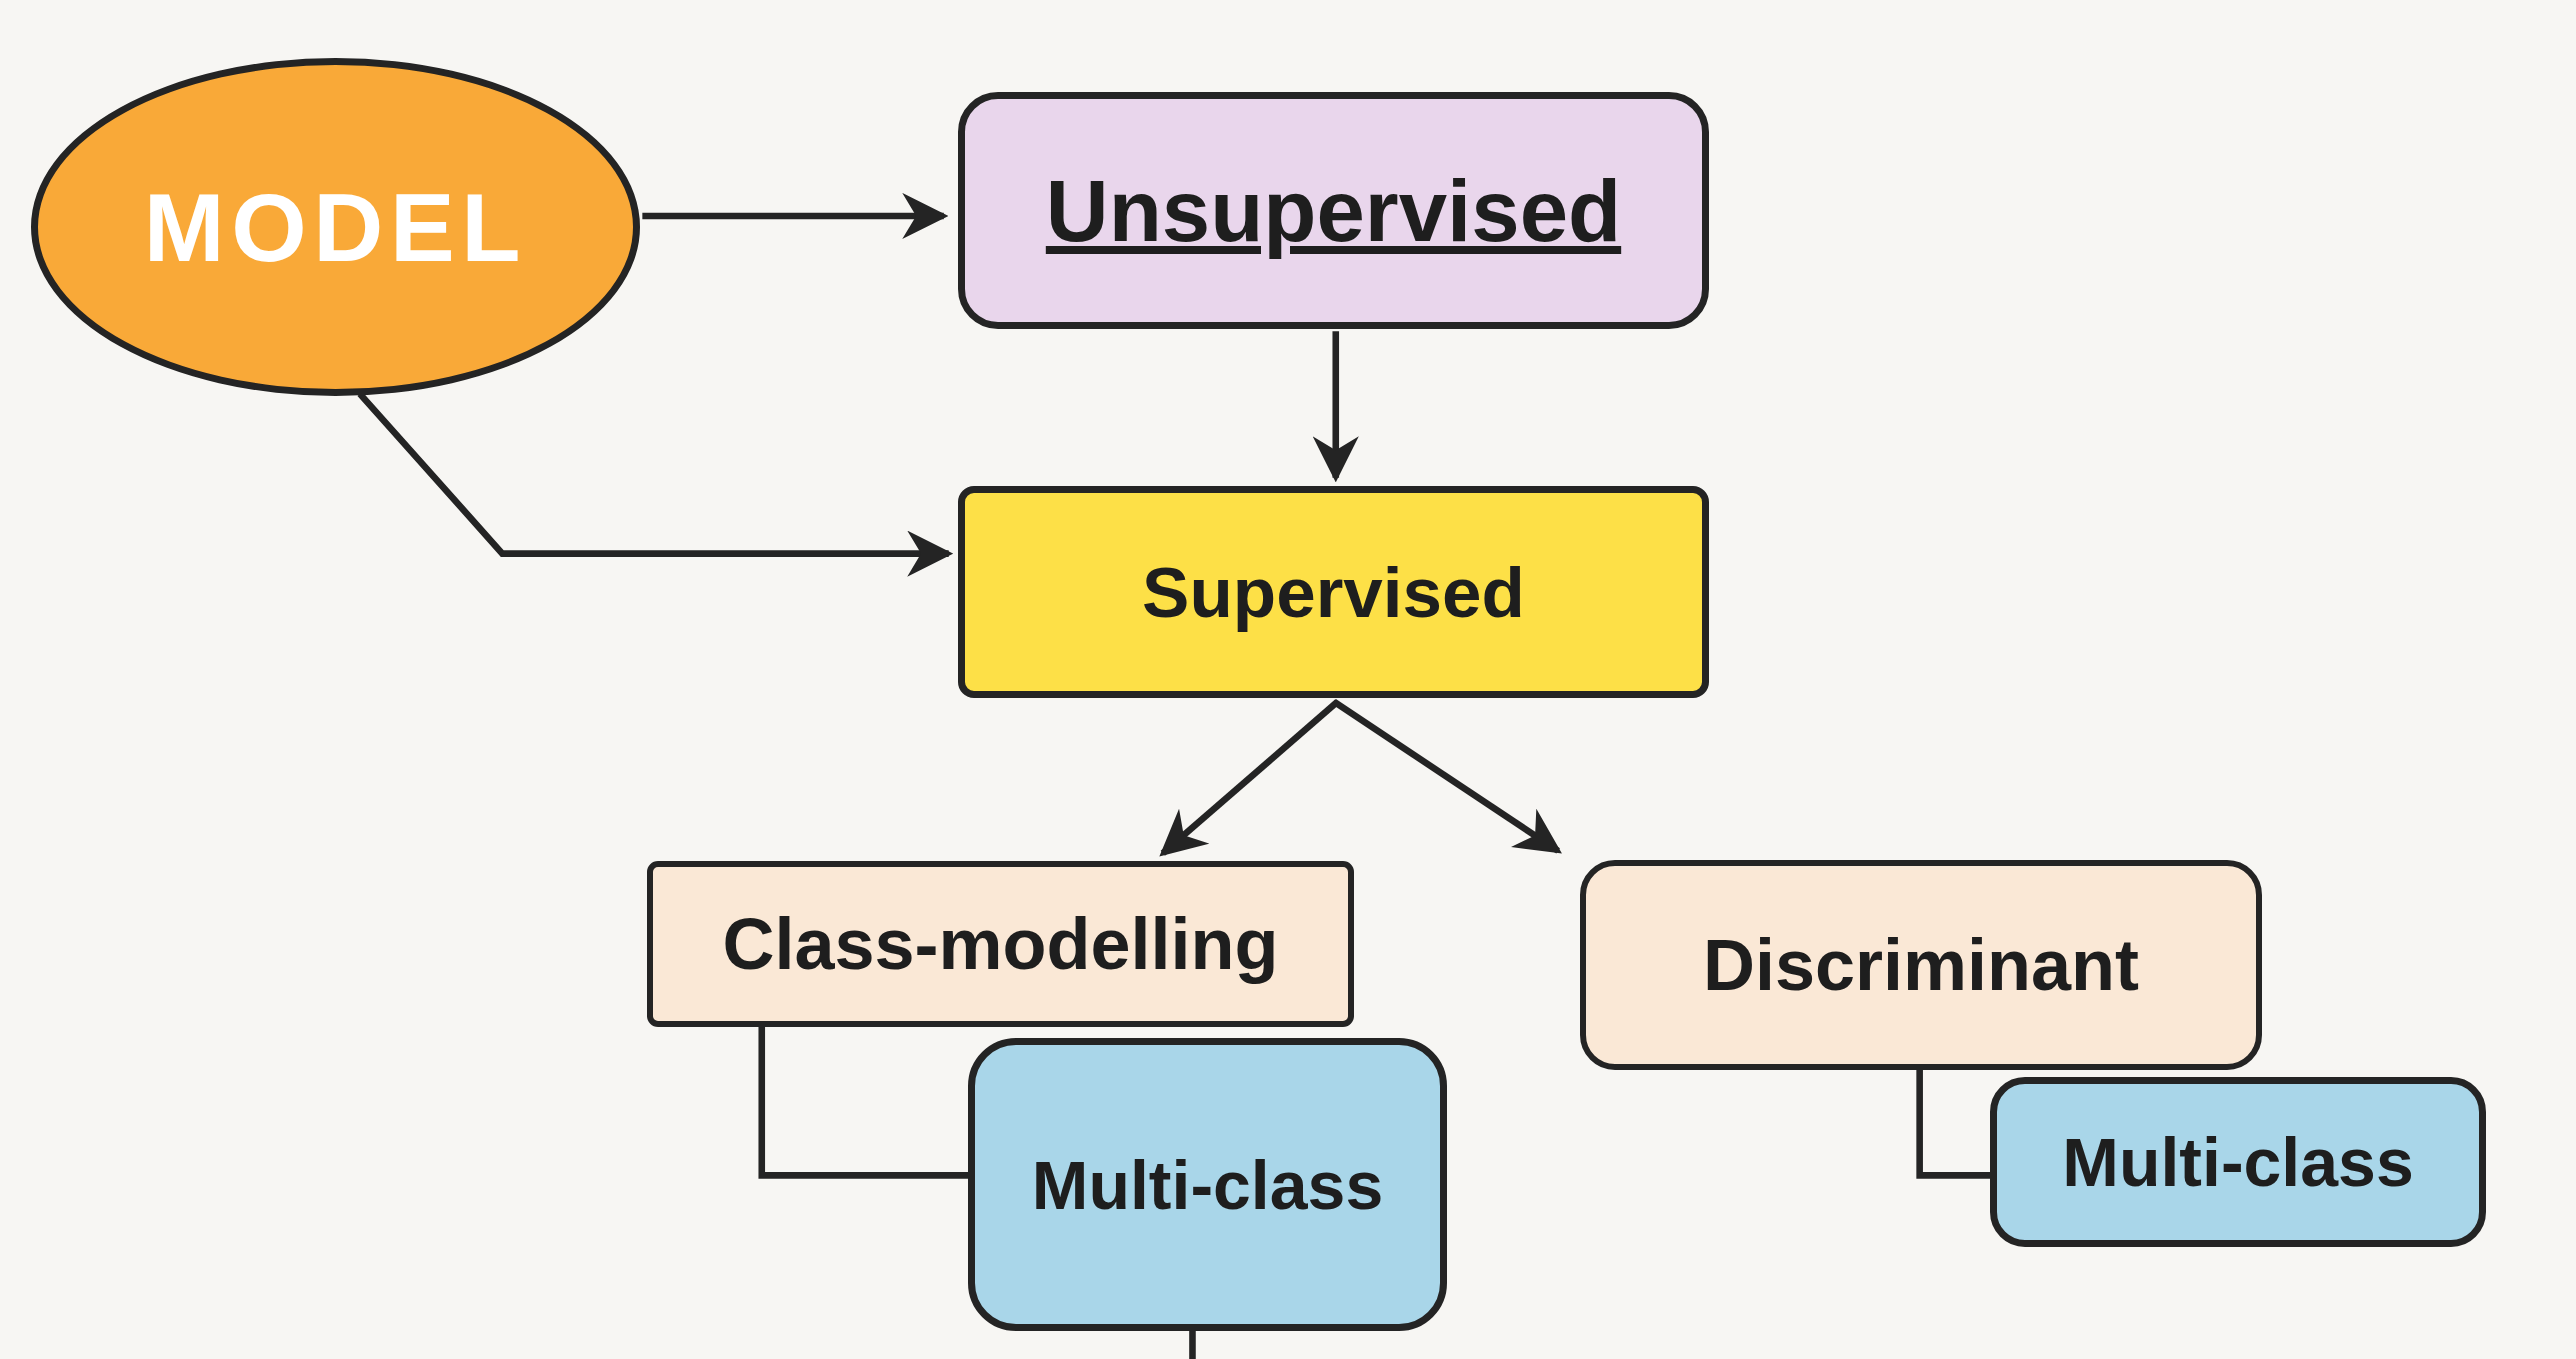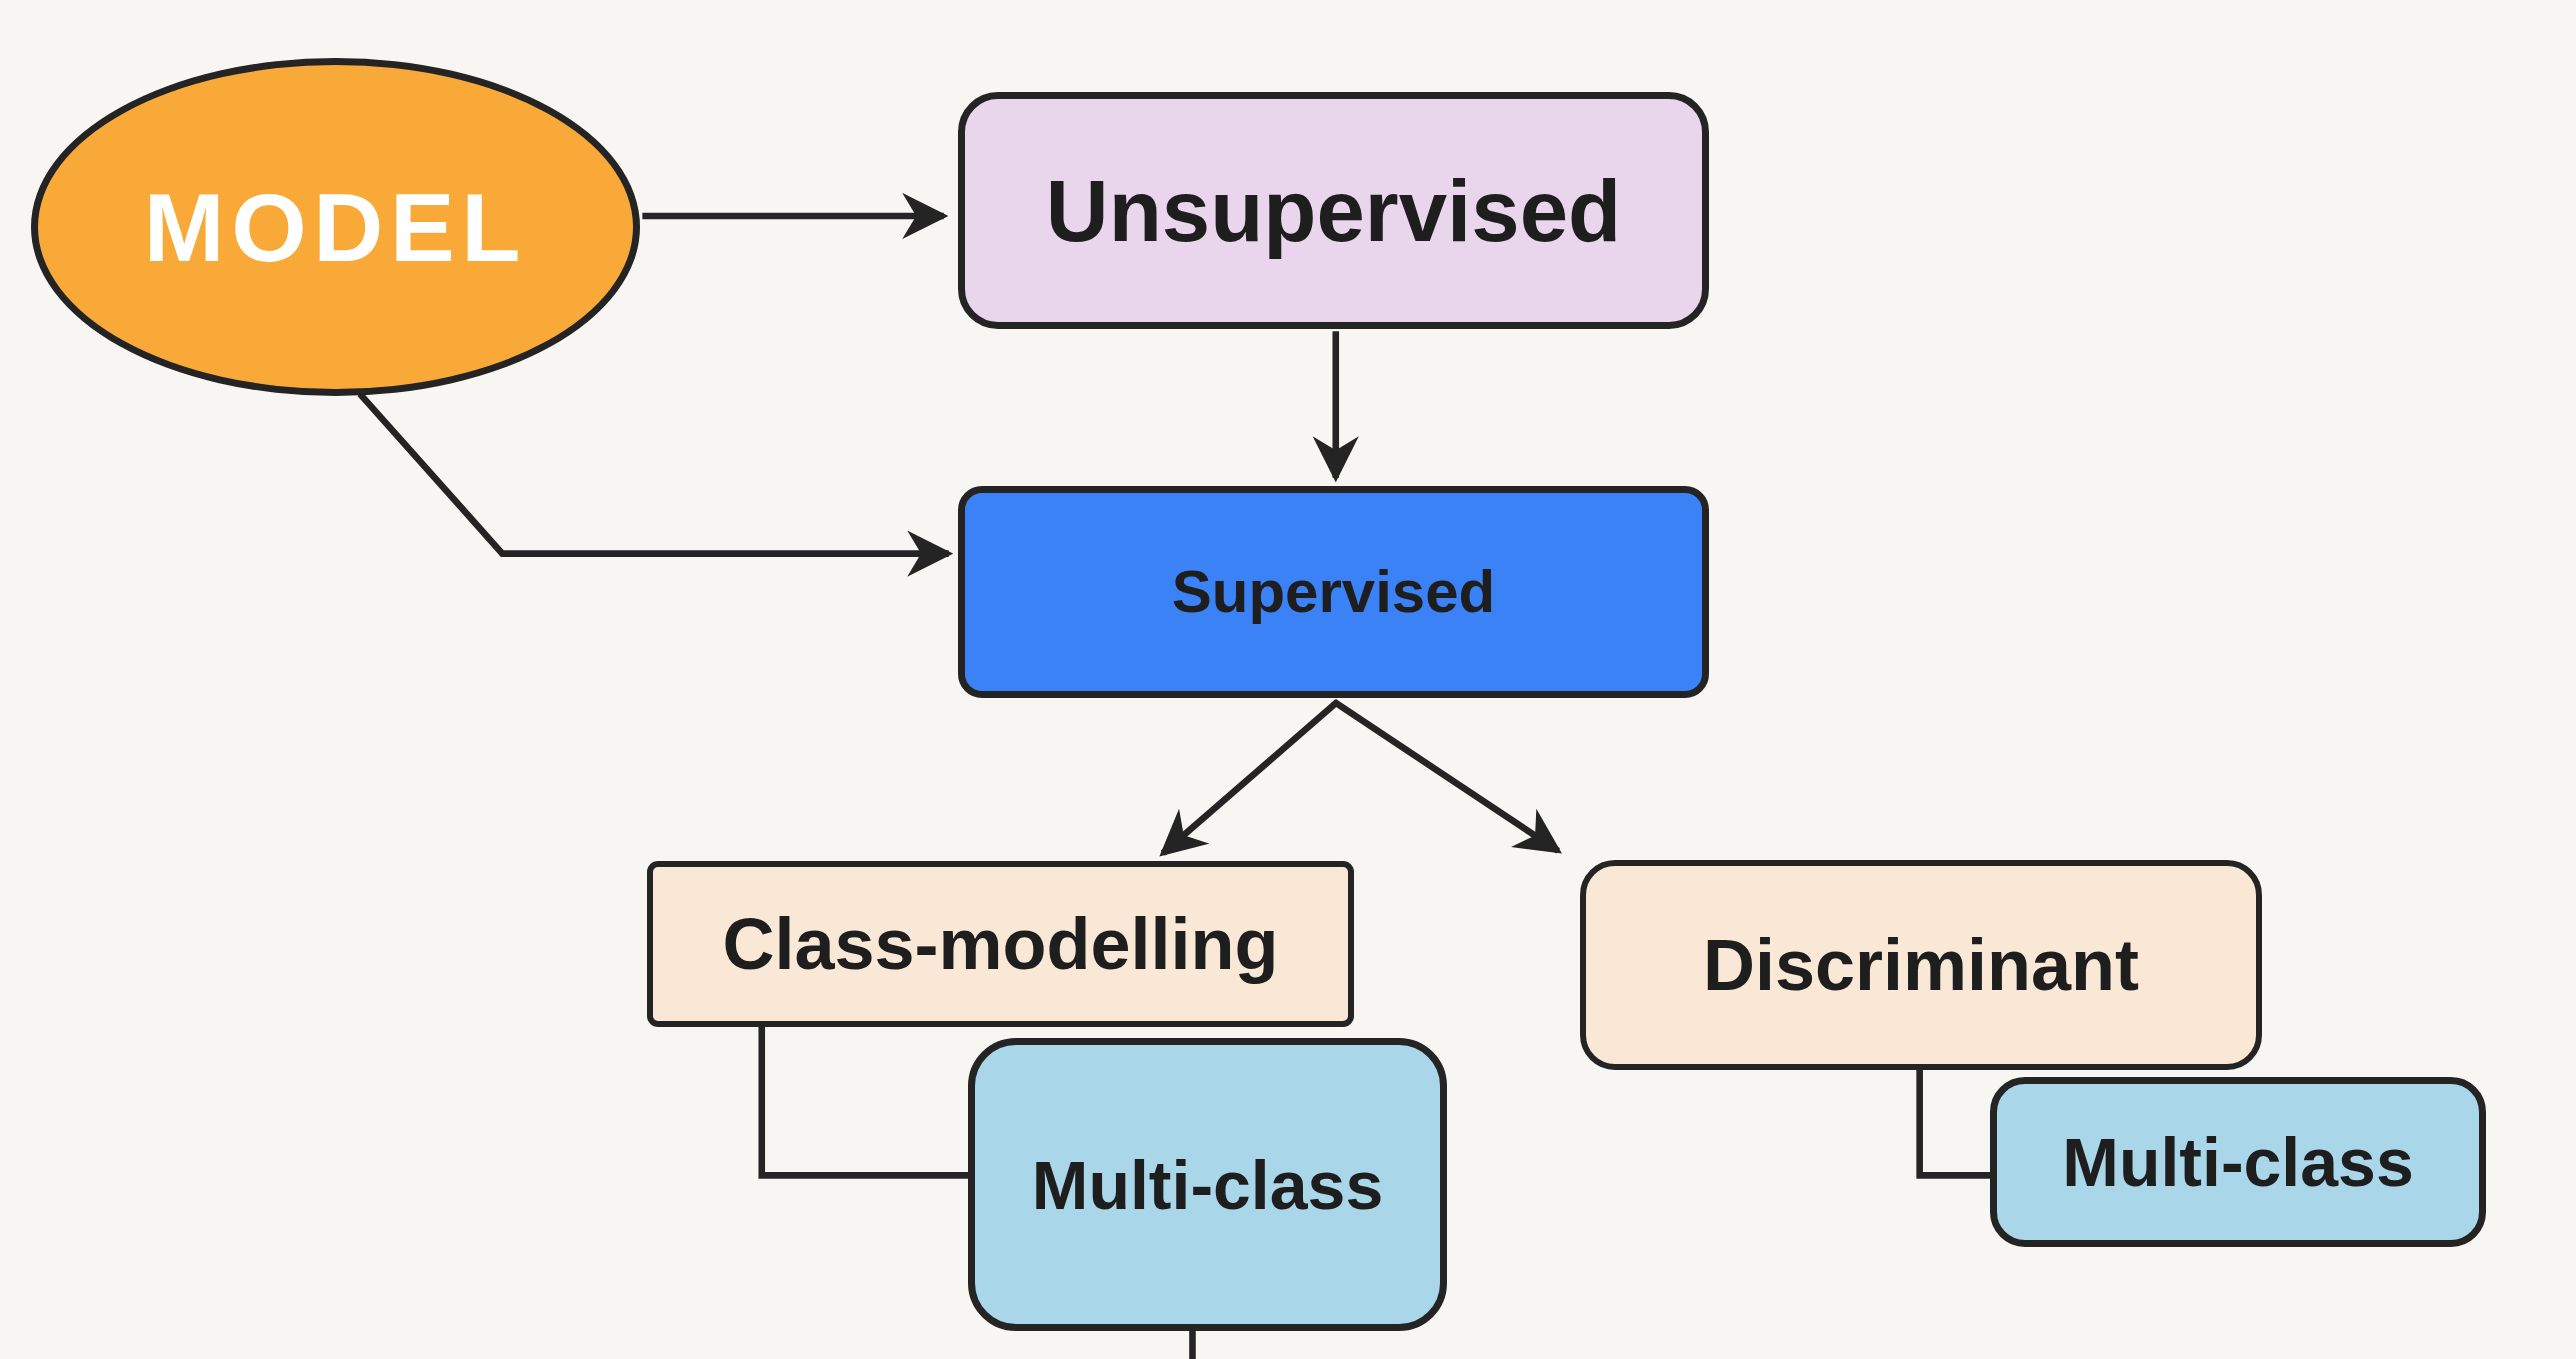--- a/index.html
+++ b/index.html
@@ -53,28 +53,29 @@
     font-size: 97px;
     letter-spacing: 6.6px;
   }
   #node-unsupervised {
     left: 958px; top: 92px;
     width: 751px; height: 237px;
     border-radius: 40px;
     border-width: 7.4px;
     background: #e9d6ec;
     font-size: 87px;
+    text-decoration: underline;
   }
   #node-supervised {
     left: 958px; top: 486px;
     width: 751px; height: 212px;
-    border-radius: 24px;
+    border-radius: 16px;
     border-width: 7.4px;
-    background: #3b82f6;
-    font-size: 60px;
+    background: #fde047;
+    font-size: 71px;
   }
   #node-class-modelling {
     left: 647px; top: 861px;
     width: 707px; height: 166px;
     border-radius: 11px;
     background: #fae8d6;
     font-size: 72px;
   }
   #node-discriminant {
     left: 1580px; top: 860px;

